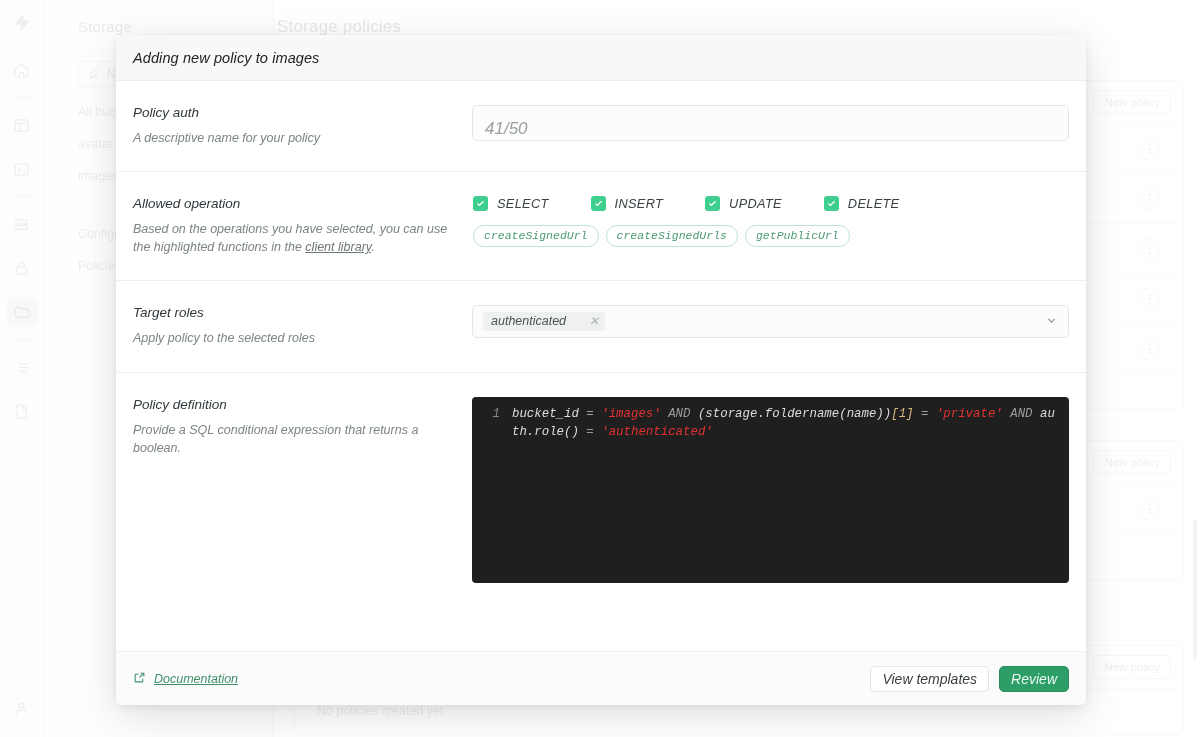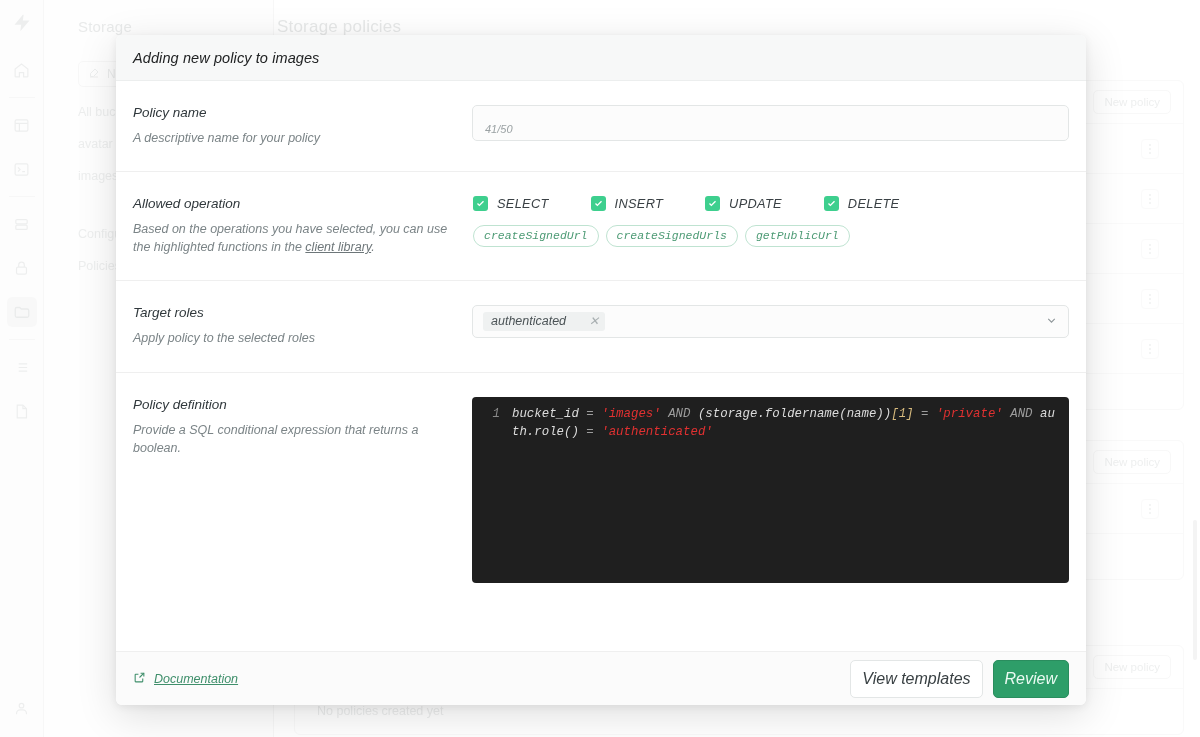--- a/index.html
+++ b/index.html
@@ -90,21 +90,21 @@
   .lbl { font-size: 13.5px; color: #30383c; margin-bottom: 9px; }
   .hint { font-size: 12.5px; color: #7b8487; line-height: 1.45; }
   .hint a { color: #6d7679; text-decoration: underline; }
 
   .text-input {
     width: 597px; height: 36px; border: 1px solid #e3e6e6; border-radius: 5px;
     background: #fcfcfc; display: flex; align-items: center; padding: 0 12px;
     font-size: 13px; color: #2b3134;
   }
   .text-input .val { flex: 1; }
-  .text-input .count { font-size: 11px; color: #9aa1a3; margin-top: 11px; }
+  .text-input .count { font-size: 17px; color: #9aa1a3; margin-top: 11px; }
 
   .ops-row { display: flex; align-items: center; gap: 4px; margin-bottom: 14px; }
   .op { display: flex; align-items: center; gap: 9px; margin-right: 38px; }
   .op:last-child { margin-right: 0; }
   .cb {
     width: 15px; height: 15px; border-radius: 3px; background: #3ECF8E;
     display: flex; align-items: center; justify-content: center;
   }
   .op-name { font-size: 12.8px; color: #3a4145; letter-spacing: .3px; }
 
@@ -139,21 +139,21 @@
   .tk-op  { color: #9d9d9d; }
   .tk-num { color: #d7ba7d; }
 
   .modal-foot {
     height: 54px; border-top: 1px solid #efefef; background: #fbfbfb;
     display: flex; align-items: center; padding: 12px 17px;
   }
   .doc-link { display: flex; align-items: center; gap: 8px; font-size: 12.5px; color: #3f8f6b; }
   .foot-right { margin-left: auto; display: flex; gap: 10px; align-items: center; }
   .btn {
-    height: 38px; border-radius: 5px; padding: 0 11px; font-size: 16px;
+    height: 26px; border-radius: 5px; padding: 0 11px; font-size: 14px;
     display: flex; align-items: center; cursor: pointer;
   }
   .btn-ghost { background: #fff; border: 1px solid #e3e6e6; color: #394043; }
   .btn-primary { background: #2E9E69; border: 1px solid #2a8d5e; color: #eafaf2; }
 </style>
 </head>
 <body>
 
 <div class="app">
 
@@ -316,21 +316,21 @@
   <div class="modal">
 
     <div class="modal-head">
       <div class="modal-title">Adding new policy to images</div>
     </div>
 
     <div class="modal-body">
 
       <div class="section">
         <div class="sec-left">
-          <div class="lbl">Policy name</div>
+          <div class="lbl">Policy auth</div>
           <div class="hint">A descriptive name for your policy</div>
         </div>
         <div class="sec-right">
           <div class="text-input">
             <span class="count">41/50</span>
           </div>
         </div>
       </div>
 
       <div class="section">

